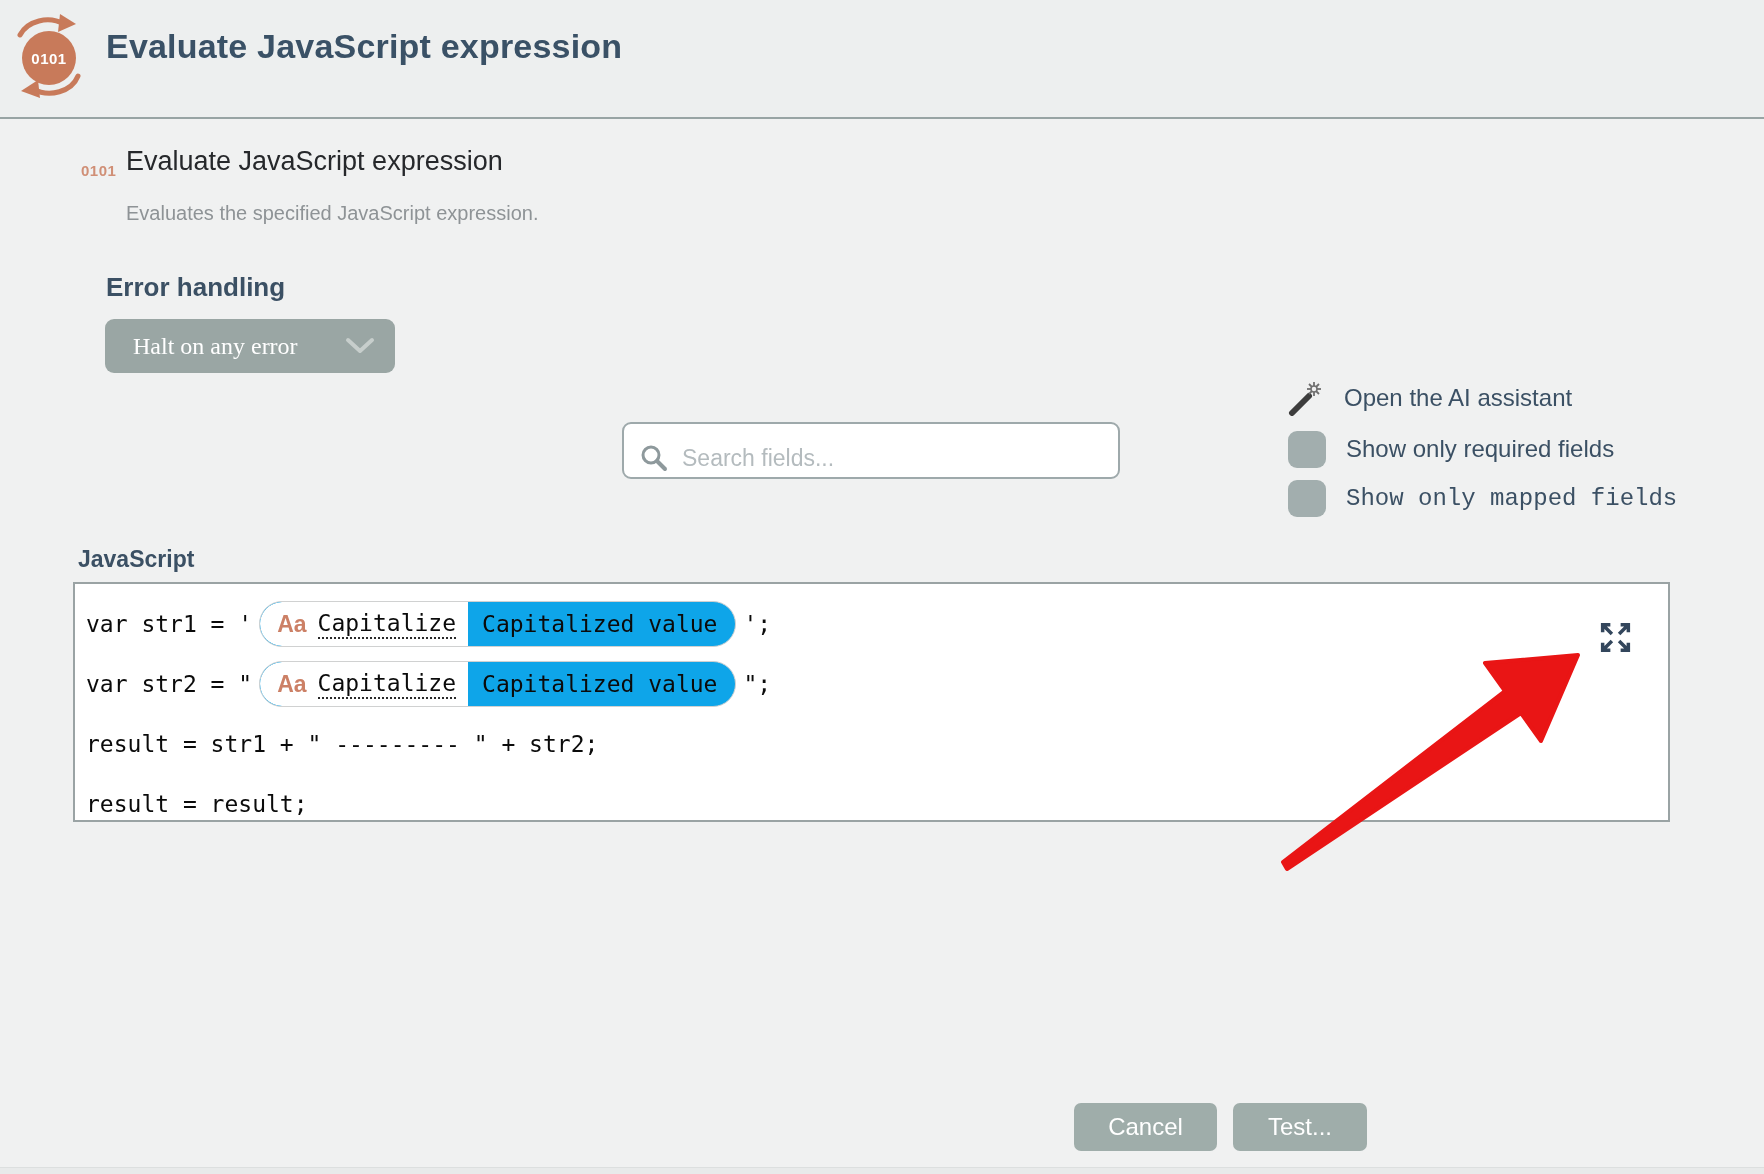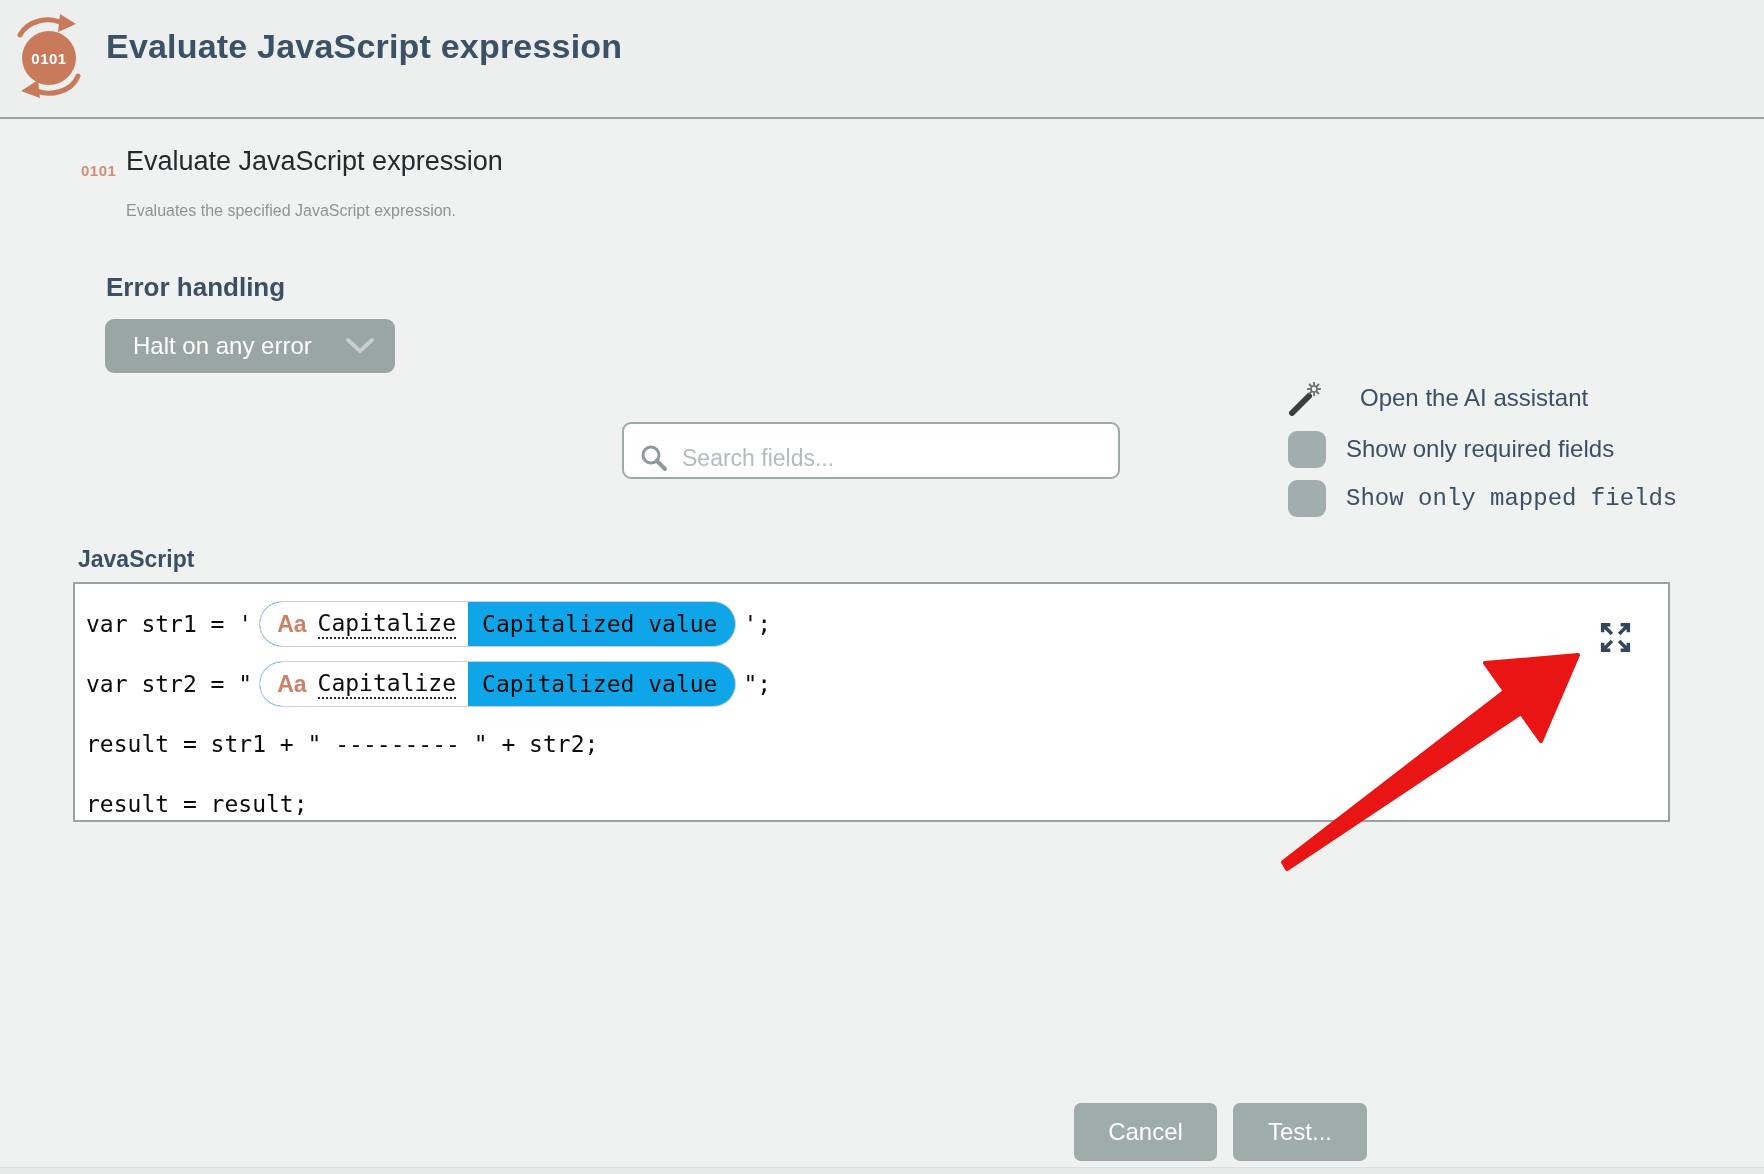--- a/index.html
+++ b/index.html
@@ -10,44 +10,44 @@
   
   #hdr { position:absolute; left:0; top:0; width:1764px; height:119px;
          background:#edefef; border-bottom:2px solid #98a4a4; }
   #hdr-title { position:absolute; left:106px; top:27px; font-size:34px; font-weight:600;
                color:#3a5166; letter-spacing:0.2px; }
 
   
   #badge { position:absolute; left:81px; top:162px; font-size:15px; font-weight:700;
            color:#d08f76; letter-spacing:0.5px; }
   #sec-title { position:absolute; left:126px; top:146px; font-size:27px; font-weight:500; color:#26282b; }
-  #sec-desc  { position:absolute; left:126px; top:202px; font-size:16px; color:#8e9396; }
+  #sec-desc  { position:absolute; left:126px; top:202px; font-size:20px; color:#8e9396; }
 
   
   #err-label { position:absolute; left:106px; top:272px; font-size:26px; font-weight:700; color:#3b5064; }
   #err-dd { position:absolute; left:105px; top:319px; width:290px; height:54px;
             background:#9aa6a4; border-radius:9px; display:flex; align-items:center;
-            padding:0 20px 0 28px; cursor:pointer; }
+            padding:0 20px 0 28px; cursor:pointer;font-family:Liberation Serif, serif; }
   #err-dd .dd-label { color:#ffffff; font-size:24px; flex:1; }
 
   
   #search { position:absolute; left:622px; top:422px; width:498px; height:57px;
             background:#ffffff; border:2px solid #9ea9ab; border-radius:9px;
             display:flex; align-items:center; padding:15px 14px 0 16px; }
   #search input { border:none; outline:none; flex:1; font-size:23px; color:#3b5064;
                   font-family:"Liberation Sans", sans-serif; margin-left:14px; background:transparent; }
   #search input::placeholder { color:#b4bbbe; }
 
   
   .tb-row { position:absolute; left:1288px; display:flex; align-items:center; }
   #row-ai   { top:378px; height:40px; cursor:pointer; }
   #row-req  { top:429px; height:40px; }
   #row-map  { top:478px; height:40px;font-family:Liberation Mono, monospace; }
   .tb-label { font-size:24px; color:#3b5064; margin-left:0; }
-  #row-ai .tb-label { margin-left:36px; }
+  #row-ai .tb-label { margin-left:20px; }
   .cbx { width:38px; height:37px; background:#a2aeae; border-radius:9px; margin-right:20px; cursor:pointer; }
   #row-req .tb-label, #row-map .tb-label { margin-left:0; }
 
   
   #js-label { position:absolute; left:78px; top:546px; font-size:23px; font-weight:700; color:#3b5064; }
   #code-box { position:absolute; left:73px; top:582px; width:1597px; height:240px;
               background:#ffffff; border:2px solid #9aa3a4;text-decoration:underline; }
   #code-content { position:absolute; left:11px; top:10px; right:60px; }
   .code-line { height:60px; display:flex; align-items:center;
                font-family:"DejaVu Sans Mono", monospace; font-size:23px; color:#0b0b0b; white-space:pre; }
@@ -56,21 +56,21 @@
   .pill-left { background:#ffffff; display:flex; align-items:center; padding:0 12px 0 17px;
                border-radius:23px 0 0 23px; }
   .pill-aa { font-family:"Liberation Sans", sans-serif; font-weight:700; font-size:23px;
              color:#cc8066; margin-right:11px; }
   .pill-name { border-bottom:2px dotted #2a2a2a; padding-bottom:1px; }
   .pill-right { display:flex; align-items:center; padding:0 18px 0 14px; }
 
   #expand-btn { position:absolute; right:34px; top:35px; width:37px; height:37px; cursor:pointer; }
 
   
-  .btn { position:absolute; top:1103px; height:58px; border:none; border-radius:7px;
+  .btn { position:absolute; top:1103px; height:48px; border:none; border-radius:7px;
          color:#ffffff; font-size:24px; font-family:"Liberation Sans", sans-serif; cursor:pointer; }
   #btn-cancel { left:1074px; width:143px; background:#9fadaa; }
   #btn-test   { left:1233px; width:134px; background:#9fadaa; }
   #btn-save   { left:1381px; width:190px; background:#c86f42; }
 
   #bottom-strip { position:absolute; left:0; top:1167px; width:1764px; height:7px;
                   background:#e8eaea; border-top:1px solid #dcdfdf; }
 </style>
 </head>
 <body>

